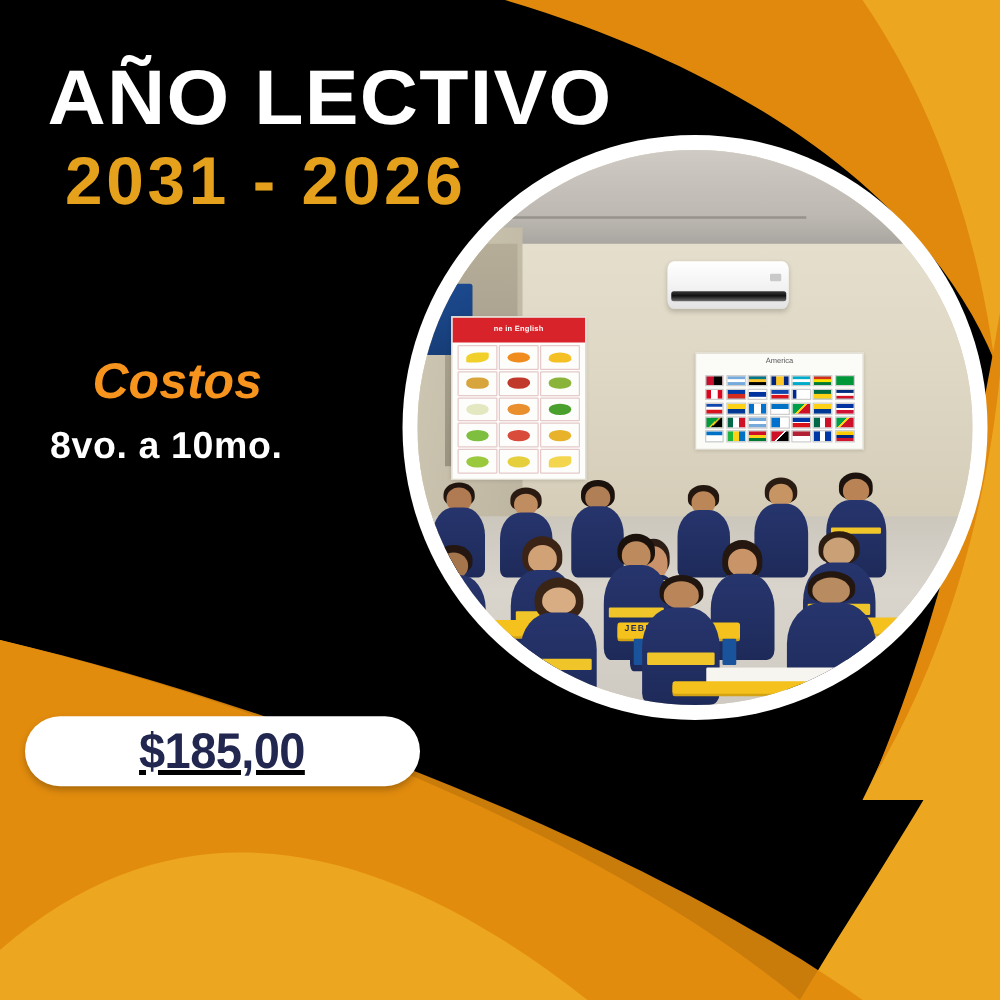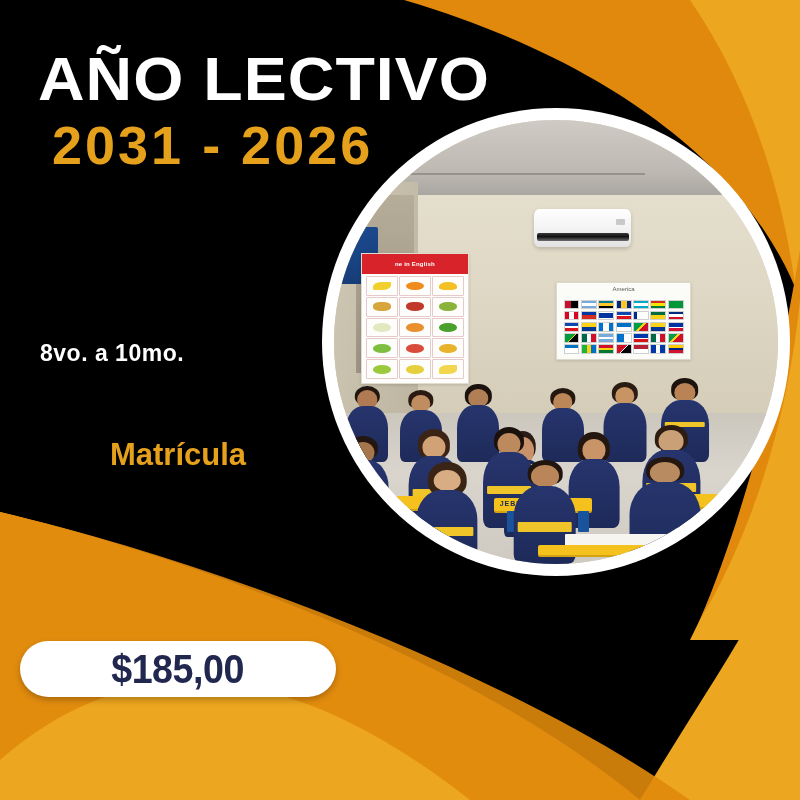--- a/index.html
+++ b/index.html
@@ -109,36 +109,36 @@
                font-size:54px;line-height:1;font-weight:900;
                color:#e5a11b;letter-spacing:3px;
                font-family:"Liberation Sans",sans-serif;
                text-shadow:2px 3px 0 rgba(0,0,0,.16);}
 
   .costos{position:absolute;left:74px;top:283px;
           font-size:40px;font-weight:bold;font-style:italic;
           color:#f7941e;font-family:"Liberation Sans",sans-serif;
           text-shadow:1px 2px 0 rgba(0,0,0,.18);}
   .grades{position:absolute;left:40px;top:340px;
-          font-size:23px;font-weight:bold;color:#ffffff;
+          font-size:30px;font-weight:bold;color:#ffffff;
           font-family:"Liberation Sans",sans-serif;letter-spacing:.5px;}
 
   .price-label{position:absolute;left:0;width:356px;text-align:center;
                font-size:31px;font-weight:bold;color:#e5a11b;
                font-family:"Liberation Sans",sans-serif;
                text-shadow:1px 2px 0 rgba(0,0,0,.16);}
   .lbl-matricula{top:437px;}
   .lbl-pension{top:562px;}
 
   .pill{position:absolute;left:20px;width:316px;height:56px;
         background:#ffffff;border-radius:28px;
         display:flex;align-items:center;justify-content:center;
         box-shadow:0 3px 6px rgba(0,0,0,.25);}
   .pill-matricula{top:482px;}
-  .pill-pension{top:641px;}
+  .pill-pension{top:573px;text-decoration:underline;}
   .pill span{font-size:40px;font-weight:900;color:#21274f;
              letter-spacing:-.5px;font-family:"Liberation Sans",sans-serif;
              transform:scaleX(.94);}
 
   
   .banner{position:absolute;left:0;bottom:0;width:800px;height:52px;
           background:#3c3f73;display:flex;align-items:center;
           justify-content:center;}
   .banner span{color:#ffffff;font-size:27px;letter-spacing:.4px;
                font-family:"Liberation Sans",sans-serif;
@@ -402,22 +402,22 @@
           <div class="desk" style="left:46%;top:82%;width:30%;height:10%;"></div>
         </div>
 
       </div>
     </div>
   </div>
 
   <div class="title-main">AÑO LECTIVO</div>
   <div class="title-years">2031 - 2026</div>
 
+  <div class="costos">Costos</div>
   <div class="grades">8vo. a 10mo.</div>
 
-  <div class="price-label lbl-matricula">Matrícula</div>
 
   <div class="pill pill-pension">
     <span>$185,00</span>
   </div>
 
 
 </div>
 
 </body></html>

